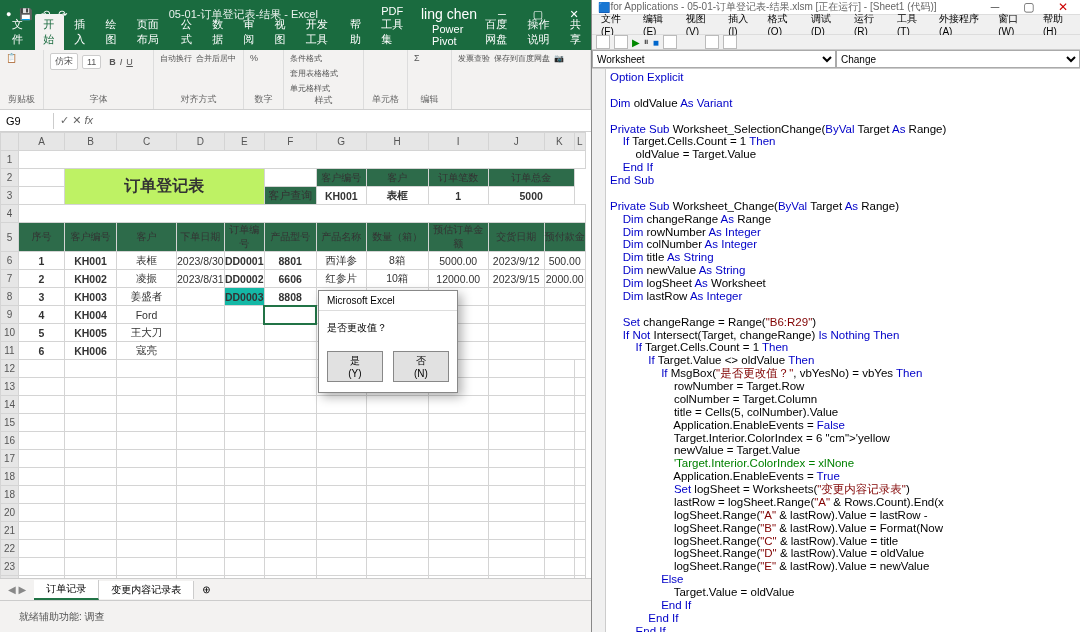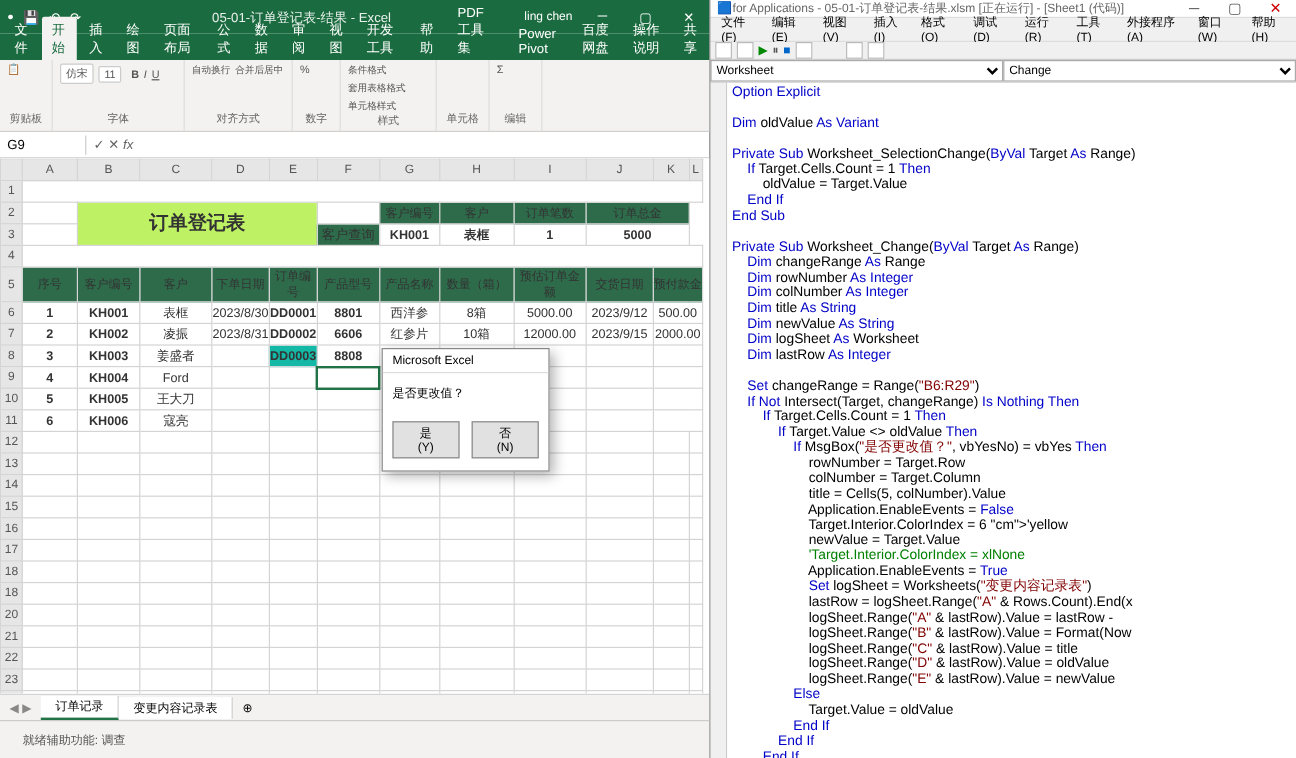--- a/index.html
+++ b/index.html
@@ -13,21 +13,21 @@
 .excel .titlebar .wc div{width:34px;height:22px;display:flex;align-items:center;justify-content:center}
 .excel .ribtabs{height:22px;background:#1a6b3f;display:flex;align-items:flex-end;color:#fff;font-size:11px;padding-left:4px;gap:2px}
 .excel .ribtabs .tab{padding:3px 8px;border-radius:2px 2px 0 0}
 .excel .ribtabs .tab.active{background:#f3f2f1;color:#1a6b3f}
 .excel .ribbon{height:60px;background:#f3f2f1;border-bottom:1px solid #d0d0d0;display:flex;font-size:9px;color:#555}
 .excel .ribbon .grp{border-right:1px solid #ddd;padding:3px 6px;display:flex;flex-direction:column;justify-content:space-between}
 .excel .ribbon .grp .body{display:flex;gap:4px;align-items:center;flex-wrap:wrap}
 .excel .ribbon .grp .lbl{text-align:center;font-size:9px;color:#666}
 .excel .ribbon .btn{border:1px solid #ccc;border-radius:2px;padding:1px 4px;background:#fff;font-size:9px}
 .excel .formulabar{height:22px;display:flex;align-items:center;border-bottom:1px solid #d0d0d0;font-size:11px}
-.excel .formulabar .name{width:72px;border-right:1px solid #ccc;padding:2px 6px}
+.excel .formulabar .name{width:54px;border-right:1px solid #ccc;padding:2px 6px}
 .excel .formulabar .fx{padding:0 6px;color:#666}
 .excel .grid{flex:1;overflow:hidden;position:relative;background:#fff}
 .sheet{border-collapse:collapse;font-size:10.5px}
 .sheet th,.sheet td{border:1px solid #d4d4d4;text-align:center;height:18px;padding:0;color:#333}
 .sheet thead th{background:#e6e6e6;font-weight:normal;color:#555;font-size:10px}
 .sheet tbody th{background:#e6e6e6;font-weight:normal;width:18px;font-size:10px;color:#555}
 .colA{width:18px}.colB{width:46px}.colC{width:52px}.colD{width:60px}.colE{width:46px}.colF{width:40px}.colG{width:52px}.colH{width:50px}.colI{width:62px}.colJ{width:60px}.colK{width:56px}.colL{width:30px}
 .merged-title{font-size:16px;font-weight:bold;background:#bef264}
 .qhdr{background:#2d6b4a;color:#fff;font-size:10px}
 .qlabel{background:#2d6b4a;color:#fff;font-size:11px}
@@ -70,21 +70,21 @@
 
 <div class="excel">
   <div class="titlebar">
     <div class="qat">
       <span style="font-size:9px">●</span>
       <span>💾</span>
       <span>↶</span>
       <span>↷</span>
     </div>
     <div class="title">05-01-订单登记表-结果 - Excel</div>
-    <div style="padding:0 8px;font-size:10px">ling chen</div>
+    <div style="padding:0 8px;font-size:14px">ling chen</div>
     <div class="wc">
       <div>─</div>
       <div>▢</div>
       <div>✕</div>
     </div>
   </div>
   <div class="ribtabs">
     <div class="tab">文件</div>
     <div class="tab active">开始</div>
     <div class="tab">插入</div>
@@ -140,20 +140,28 @@
         <div class="lbl">样式</div>
       </div>
     <div class="grp" style="width:44px">
         <div class="body"></div>
         <div class="lbl">单元格</div>
       </div>
     <div class="grp" style="width:44px">
         <div class="body">Σ</div>
         <div class="lbl">编辑</div>
       </div>
+    <div class="grp" style="flex:1">
+        <div class="body" style="font-size:8px">
+          <span>发票查验</span> 
+          <span>保存到百度网盘</span> 
+          <span>📷</span>
+        </div>
+        <div class="lbl"></div>
+      </div>
   </div>
   <div class="formulabar">
     <div class="name">G9</div>
     <div class="fx">✓ ✕ <i>fx</i></div>
     <div style="flex:1;padding:2px"></div>
   </div>
   <div class="grid">
     <table class="sheet">
       <colgroup>
           <col class="colA">

